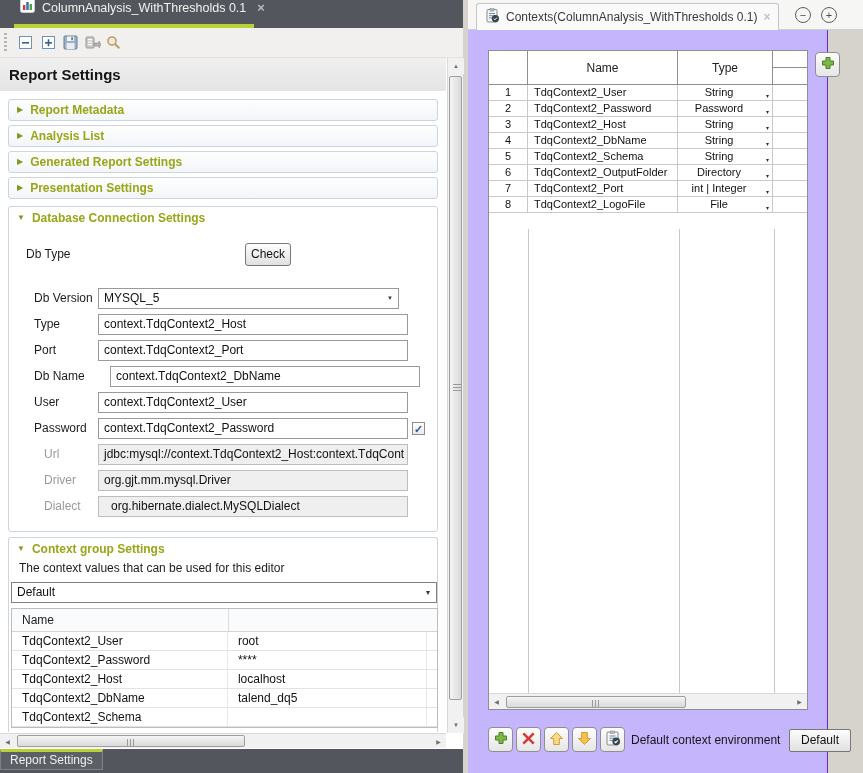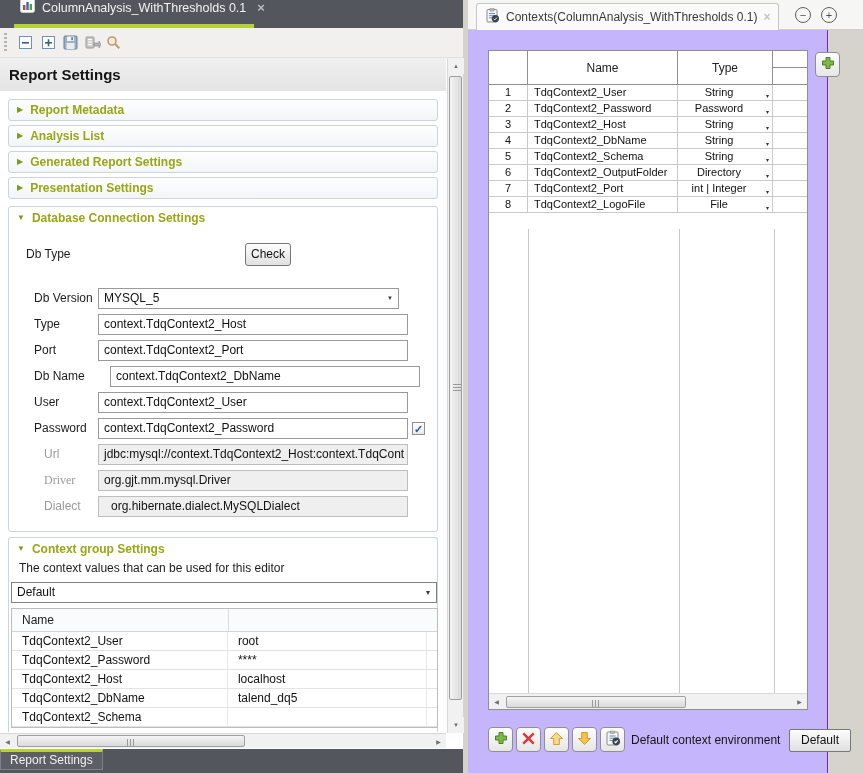--- a/index.html
+++ b/index.html
@@ -213,21 +213,21 @@
     <span class="lbl" style="left:25px; top:185px;">User</span>
     <div class="fld" style="left:89px; top:185px; width:310px;">context.TdqContext2_User</div>
 
     <span class="lbl" style="left:25px; top:211px;">Password</span>
     <div class="fld" style="left:89px; top:211px; width:310px;">context.TdqContext2_Password</div>
     <span class="checkbox" style="left:403px; top:215px;">✓</span>
 
     <span class="lbl dim" style="left:25px; top:237px;">Url</span>
     <div class="fld disabled" style="left:89px; top:237px; width:310px;">jdbc:mysql://context.TdqContext2_Host:context.TdqCont</div>
 
-    <span class="lbl dim" style="left:25px; top:263px;font-family:Liberation Serif, serif;">Driver</span>
+    <span class="lbl dim" style="left:25px; top:263px;">Driver</span>
     <div class="fld disabled" style="left:89px; top:263px; width:310px;">org.gjt.mm.mysql.Driver</div>
 
     <span class="lbl dim" style="left:25px; top:289px;">Dialect</span>
     <div class="fld disabled" style="left:89px; top:289px; width:310px;padding-left:12px;">org.hibernate.dialect.MySQLDialect</div>
   </div>
 
   <div class="secbox" style="top:537px; height:195px; border-bottom:none; border-radius:3px 3px 0 0;">
     <div class="sechead">
       <span class="tri">▼</span>
       <span class="sec-title">Context group Settings</span>

